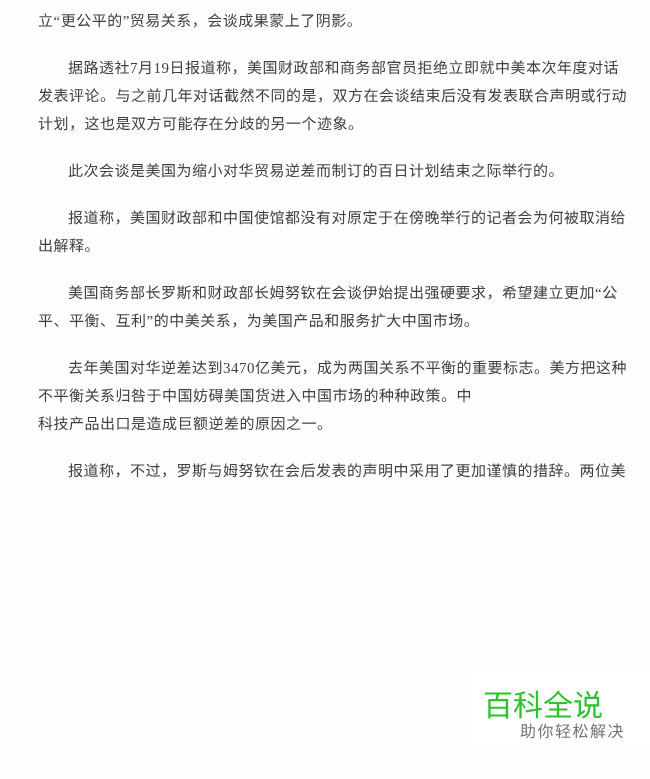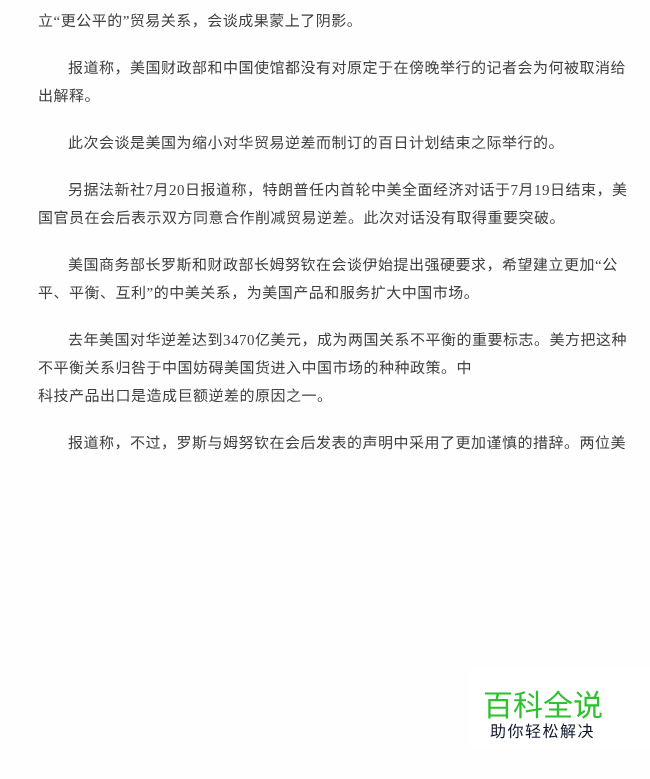--- a/index.html
+++ b/index.html
@@ -59,28 +59,29 @@
     letter-spacing: 1.5px;
     font-family: "Liberation Sans", "DejaVu Sans", sans-serif;
     white-space: nowrap;
   }
 </style>
 </head>
 <body style="background-color: rgb(254, 254, 254);">
 
 <div class="article" style="color: rgb(63, 63, 63);">
   <p class="para no-indent">立“更公平的”贸易关系，会谈成果蒙上了阴影。</p>
+  <p class="para">据路透社7月19日报道称，美国财政部和商务部官员拒绝立即就中美本次年度对话
+发表评论。与之前几年对话截然不同的是，双方在会谈结束后没有发表联合声明或行动
+计划，这也是双方可能存在分歧的另一个迹象。</p>
+  <p class="para">此次会谈是美国为缩小对华贸易逆差而制订的百日计划结束之际举行的。</p>
   <p class="para">报道称，美国财政部和中国使馆都没有对原定于在傍晚举行的记者会为何被取消给
 出解释。</p>
-  <p class="para">此次会谈是美国为缩小对华贸易逆差而制订的百日计划结束之际举行的。</p>
-  <p class="para">另据法新社7月20日报道称，特朗普任内首轮中美全面经济对话于7月19日结束，美
-国官员在会后表示双方同意合作削减贸易逆差。此次对话没有取得重要突破。</p>
   <p class="para">美国商务部长罗斯和财政部长姆努钦在会谈伊始提出强硬要求，希望建立更加“公
 平、平衡、互利”的中美关系，为美国产品和服务扩大中国市场。</p>
   <p class="para">去年美国对华逆差达到3470亿美元，成为两国关系不平衡的重要标志。美方把这种
 不平衡关系归咎于中国妨碍美国货进入中国市场的种种政策。中
 科技产品出口是造成巨额逆差的原因之一。</p>
   <p class="para">报道称，不过，罗斯与姆努钦在会后发表的声明中采用了更加谨慎的措辞。两位美</p>
 </div>
 
 <div class="watermark-backdrop" style="background-color: rgb(255, 255, 255);"></div>
 <div class="watermark-title" style="color: rgb(47, 193, 47);">百科全说</div>
-<div class="watermark-tagline" style="color: #0f172a;">助你轻松解决</div>
+<div class="watermark-tagline" style="color: #737373; margin-left: 30px;">助你轻松解决</div>
 
 </body></html>

